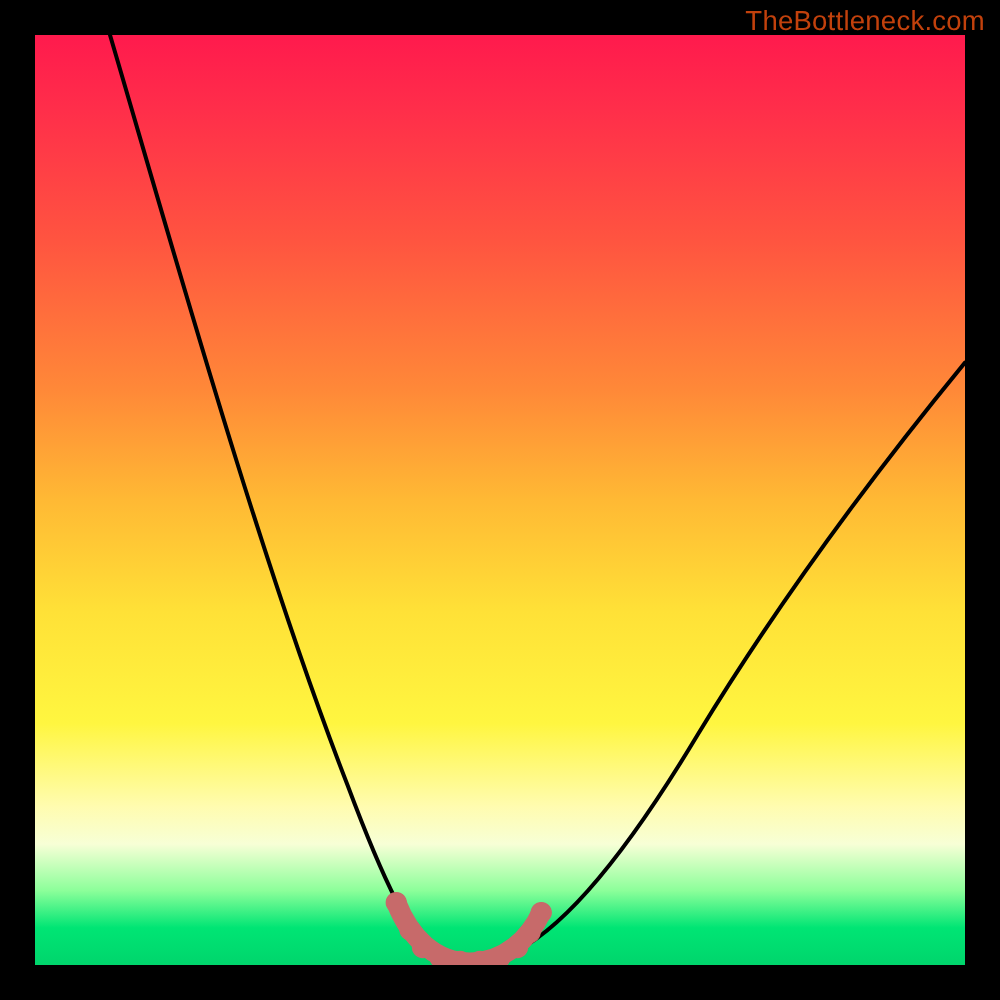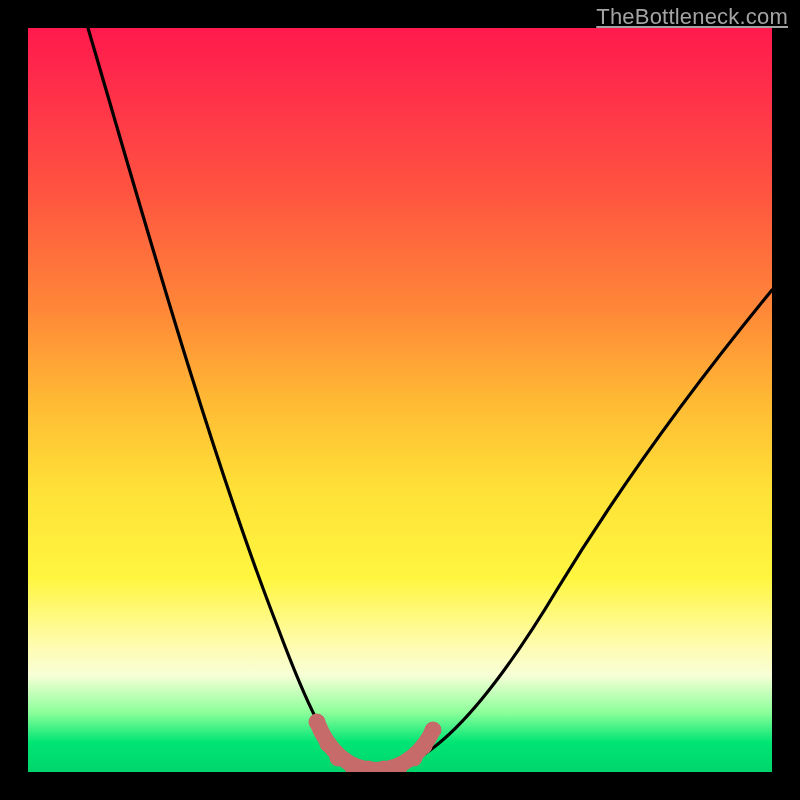--- a/index.html
+++ b/index.html
@@ -36,26 +36,25 @@
       #f7ffd6 87%,
       #8cff9a 92%,
       #00e574 96%,
       #00d56c 100%
     );
   }
   .watermark {
     position: absolute;
     top: 4px;
     right: 12px;
-    color: #a3a3a3;
+    color: #c2410c;
     font-size: 22px;
     font-weight: 500;
     letter-spacing: 0.2px;
     user-select: none;
-    text-decoration: underline;
   }
   svg.curve {
     position: absolute;
     left: 0; top: 0;
     width: 744px; height: 744px;
   }
 </style>
 </head>
 <body>
 

